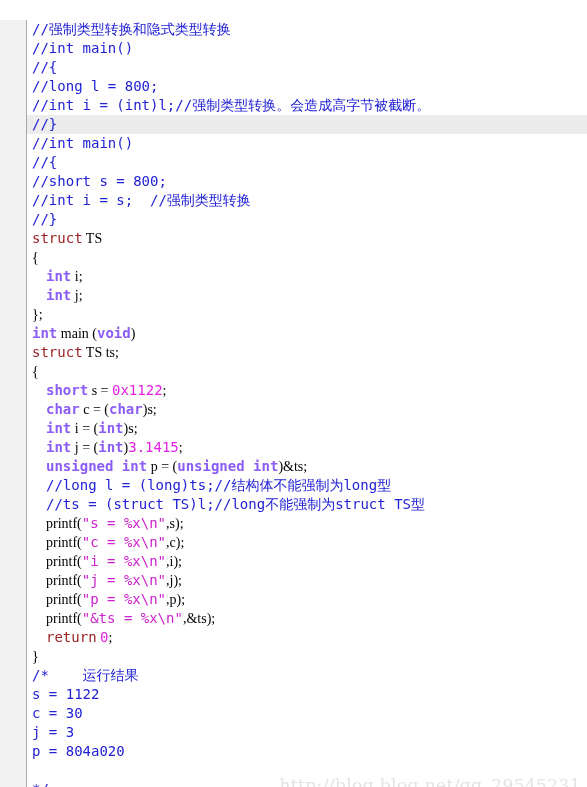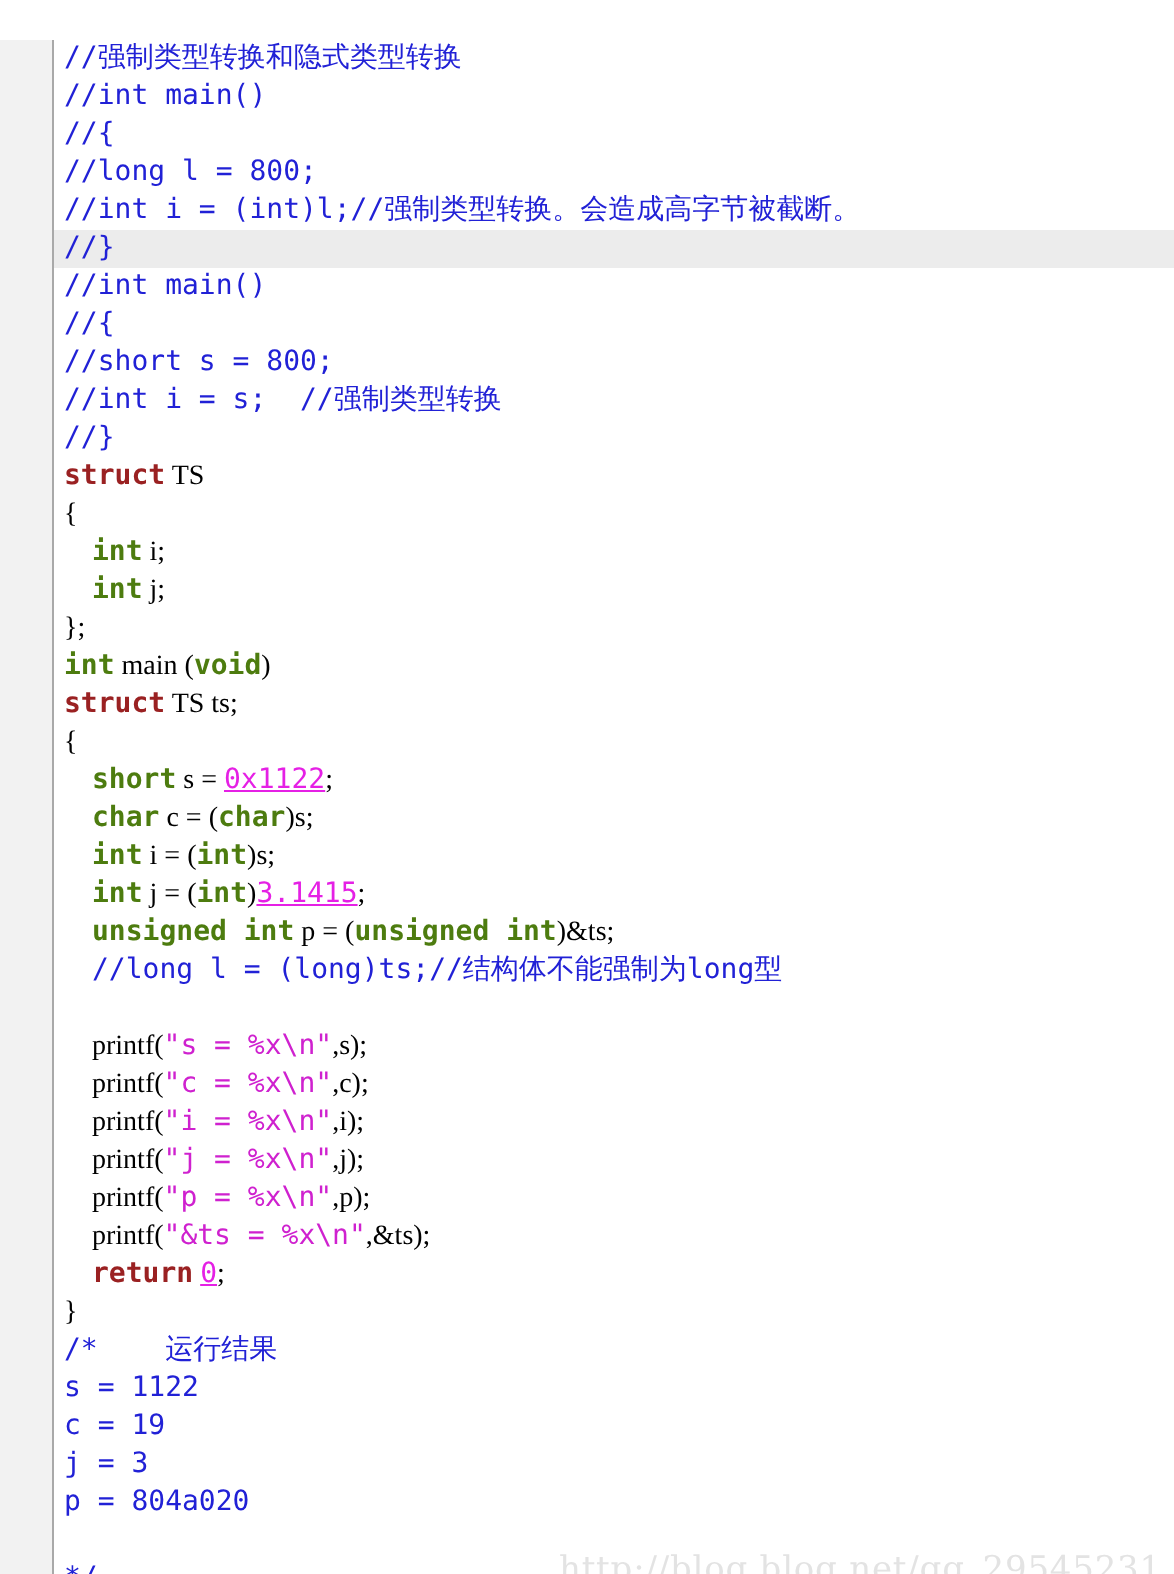--- a/index.html
+++ b/index.html
@@ -71,23 +71,23 @@
 
   .ltext {
     position: absolute;
     left: 32px;
     top: 0;
     white-space: pre;
   }
 
   
   .cmt  { color: #2121d6; }                          
-  .kw   { color: #4d7c0f; font-weight: bold; }       
-  .kw2  { color: #9a2122; font-weight: bold; }       
-  .num  { color: #e520e5; text-decoration: underline; }                          
+  .kw   { color: #8b5cf6; font-weight: bold; }       
+  .kw2  { color: #9a2122; font-weight: normal; }       
+  .num  { color: #e520e5; }                          
   .str  { color: #cf21cf; }                          
   .pln  { color: #000000; font-family: Liberation Serif, serif; }                          
 
   
   #watermark {
     position: absolute;
     right: 6px;
     bottom: 12px;
     color: #e3e3e3;
     font-size: 17px;
@@ -134,32 +134,32 @@
       <div class="line"><span class="lno">17</span><span class="ltext"><span class="pln">};</span></span></div>
       <div class="line"><span class="lno">19</span><span class="ltext"><span class="kw">int</span><span class="pln"> main (</span><span class="kw">void</span><span class="pln">)</span></span></div>
       <div class="line"><span class="lno">18</span><span class="ltext"><span class="kw2">struct</span><span class="pln"> TS ts;</span></span></div>
       <div class="line"><span class="lno">20</span><span class="ltext"><span class="pln">{</span></span></div>
       <div class="line"><span class="lno">21</span><span class="ltext"><span class="pln">    </span><span class="kw">short</span><span class="pln"> s = </span><span class="num">0x1122</span><span class="pln">;</span></span></div>
       <div class="line"><span class="lno">22</span><span class="ltext"><span class="pln">    </span><span class="kw">char</span><span class="pln"> c = (</span><span class="kw">char</span><span class="pln">)s;</span></span></div>
       <div class="line"><span class="lno">23</span><span class="ltext"><span class="pln">    </span><span class="kw">int</span><span class="pln"> i = (</span><span class="kw">int</span><span class="pln">)s;</span></span></div>
       <div class="line"><span class="lno">24</span><span class="ltext"><span class="pln">    </span><span class="kw">int</span><span class="pln"> j = (</span><span class="kw">int</span><span class="pln">)</span><span class="num">3.1415</span><span class="pln">;</span></span></div>
       <div class="line"><span class="lno">25</span><span class="ltext"><span class="pln">    </span><span class="kw">unsigned int</span><span class="pln"> p = (</span><span class="kw">unsigned int</span><span class="pln">)&amp;ts;</span></span></div>
       <div class="line"><span class="lno">26</span><span class="ltext"><span class="pln">    </span><span class="cmt">//long l = (long)ts;//结构体不能强制为long型</span></span></div>
-      <div class="line"><span class="lno">27</span><span class="ltext"><span class="pln">    </span></span></div>
+      <div class="line"><span class="lno">27</span><span class="ltext"><span class="pln">    </span><span class="cmt">//ts = (struct TS)l;//long不能强制为struct TS型</span></span></div>
       <div class="line"><span class="lno">28</span><span class="ltext"><span class="pln">    printf(</span><span class="str">"s = %x\n"</span><span class="pln">,s);</span></span></div>
       <div class="line"><span class="lno">29</span><span class="ltext"><span class="pln">    printf(</span><span class="str">"c = %x\n"</span><span class="pln">,c);</span></span></div>
       <div class="line"><span class="lno">30</span><span class="ltext"><span class="pln">    printf(</span><span class="str">"i = %x\n"</span><span class="pln">,i);</span></span></div>
       <div class="line"><span class="lno">31</span><span class="ltext"><span class="pln">    printf(</span><span class="str">"j = %x\n"</span><span class="pln">,j);</span></span></div>
       <div class="line"><span class="lno">32</span><span class="ltext"><span class="pln">    printf(</span><span class="str">"p = %x\n"</span><span class="pln">,p);</span></span></div>
       <div class="line"><span class="lno">33</span><span class="ltext"><span class="pln">    printf(</span><span class="str">"&amp;ts = %x\n"</span><span class="pln">,&amp;ts);</span></span></div>
       <div class="line"><span class="lno">34</span><span class="ltext"><span class="pln">    </span><span class="kw2">return</span><span class="pln"> </span><span class="num">0</span><span class="pln">;</span></span></div>
       <div class="line"><span class="lno">35</span><span class="ltext"><span class="pln">}</span></span></div>
       <div class="line"><span class="lno">36</span><span class="ltext"><span class="cmt">/*    运行结果</span></span></div>
       <div class="line"><span class="lno">37</span><span class="ltext"><span class="cmt">s = 1122</span></span></div>
-      <div class="line"><span class="lno">38</span><span class="ltext"><span class="cmt">c = 19</span></span></div>
+      <div class="line"><span class="lno">38</span><span class="ltext"><span class="cmt">c = 30</span></span></div>
       <div class="line"><span class="lno">40</span><span class="ltext"><span class="cmt">j = 3</span></span></div>
       <div class="line"><span class="lno">41</span><span class="ltext"><span class="cmt">p = 804a020</span></span></div>
       <div class="line"><span class="lno">42</span></div>
       <div class="line"><span class="lno">43</span><span class="ltext"><span class="cmt">*/</span></span></div>
     </div>
 
   <div id="watermark">http://blog.blog.net/qq_29545231</div>
 
   <div id="bottom-rule"></div>
 </div>

